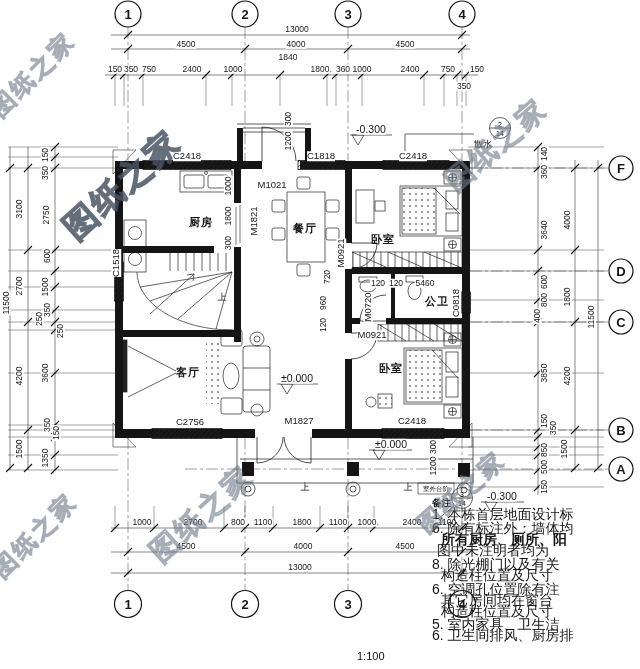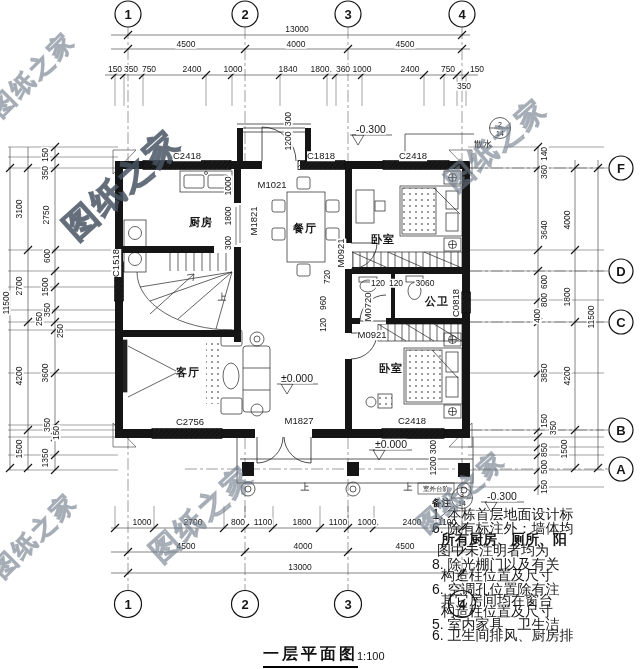--- a/index.html
+++ b/index.html
@@ -380,21 +380,21 @@
       <span class="lbl g" style="left: 621px; top: 469px;">A</span>
       <span class="lbl d" style="left: 297px; top: 29px;">13000</span>
       <span class="lbl d" style="left: 186px; top: 44px;">4500</span>
       <span class="lbl d" style="left: 296px; top: 44px;">4000</span>
       <span class="lbl d" style="left: 405px; top: 44px;">4500</span>
       <span class="lbl d" style="left: 115px; top: 69px;">150</span>
       <span class="lbl d" style="left: 131px; top: 69px;">350</span>
       <span class="lbl d" style="left: 149px; top: 69px;">750</span>
       <span class="lbl d" style="left: 192px; top: 69px;">2400</span>
       <span class="lbl d" style="left: 233px; top: 69px;">1000</span>
-      <span class="lbl d" style="left: 288px; top: 69px;">1840</span>
+      <span class="lbl d" style="left: 288px; top: 57px;">1840</span>
       <span class="lbl d" style="left: 320px; top: 69px;">1800</span>
       <span class="lbl d" style="left: 343px; top: 69px;">360</span>
       <span class="lbl d" style="left: 362px; top: 69px;">1000</span>
       <span class="lbl d" style="left: 410px; top: 69px;">2400</span>
       <span class="lbl d" style="left: 448px; top: 69px;">750</span>
       <span class="lbl d" style="left: 477px; top: 69px;">150</span>
       <span class="lbl d" style="left: 464px; top: 86px;">350</span>
       <span class="lbl d" style="left: 142px; top: 522px;">1000</span>
       <span class="lbl d" style="left: 193px; top: 522px;">2700</span>
       <span class="lbl d" style="left: 238px; top: 522px;">800</span>
@@ -445,21 +445,21 @@
       <span class="lbl dv" style="left: 288px; top: 119px;">300</span>
       <span class="lbl dv" style="left: 288px; top: 141px;">1200</span>
       <span class="lbl dv" style="left: 228px; top: 186px;">1000</span>
       <span class="lbl dv" style="left: 228px; top: 216px;">1800</span>
       <span class="lbl dv" style="left: 228px; top: 243px;">300</span>
       <span class="lbl dv" style="left: 327px; top: 277px;">720</span>
       <span class="lbl dv" style="left: 323px; top: 303px;">960</span>
       <span class="lbl dv" style="left: 323px; top: 325px;">120</span>
       <span class="lbl d" style="left: 378px; top: 283px;">120</span>
       <span class="lbl d" style="left: 396px; top: 283px;">120</span>
-      <span class="lbl d" style="left: 425px; top: 283px;">3060</span>
+      <span class="lbl d" style="left: 425px; top: 283px;">5460</span>
       <span class="lbl dv" style="left: 433px; top: 447px;">300</span>
       <span class="lbl dv" style="left: 433px; top: 466px;">1200</span>
       <span class="lbl c" style="left: 187px; top: 156px;">C2418</span>
       <span class="lbl c" style="left: 321px; top: 156px;">C1818</span>
       <span class="lbl c" style="left: 413px; top: 156px;">C2418</span>
       <span class="lbl cv" style="left: 116px; top: 263px;">C1518</span>
       <span class="lbl c" style="left: 190px; top: 422px;">C2756</span>
       <span class="lbl c" style="left: 412px; top: 421px;">C2418</span>
       <span class="lbl cv" style="left: 456px; top: 303px;">C0818</span>
       <span class="lbl c" style="left: 272px; top: 185px;">M1021</span>
@@ -494,21 +494,20 @@
       <span class="lbl n" style="left: 437px; top: 550px; transform: translateY(-50%);">图中未注明者均为</span>
       <span class="lbl n" style="left: 432px; top: 564px; transform: translateY(-50%);">8. 除光棚门以及有关</span>
       <span class="lbl n" style="left: 441px; top: 575px; transform: translateY(-50%);">构造柱位置及尺寸</span>
       <span class="lbl n" style="left: 432px; top: 589px; transform: translateY(-50%);">6. 空调孔位置除有注</span>
       <span class="lbl n" style="left: 441px; top: 600px; transform: translateY(-50%);">其它房间均在窗台</span>
       <span class="lbl n" style="left: 441px; top: 611px; transform: translateY(-50%);">构造柱位置及尺寸</span>
       <span class="lbl n" style="left: 432px; top: 624px; transform: translateY(-50%);">5. 室内家具、卫生洁</span>
       <span class="lbl n" style="left: 432px; top: 635px; transform: translateY(-50%);">6. 卫生间排风、厨房排</span>
     </div>
 
-<div id="ttl">一层平面图</div>
 <div id="scl">1:100</div>
 
 <span class="wm" style="left:6px;top:92px;font-size:24px;transform:rotate(-45deg)">图纸之家</span>
 <span class="wm wm2" style="left:84px;top:205px;font-size:33px;transform:rotate(-42deg)">图纸之家</span>
 <span class="wm" style="left:462px;top:162px;font-size:28px;transform:rotate(-41deg)">图纸之家</span>
 <span class="wm" style="left:168px;top:532px;font-size:29px;transform:rotate(-42deg)">图纸之家</span>
 <span class="wm" style="left:8px;top:553px;font-size:24px;transform:rotate(-45deg)">图纸之家</span>
 <span class="wm" style="left:432px;top:508px;font-size:24px;transform:rotate(-42deg)">图纸之家</span>
 
 </div>

